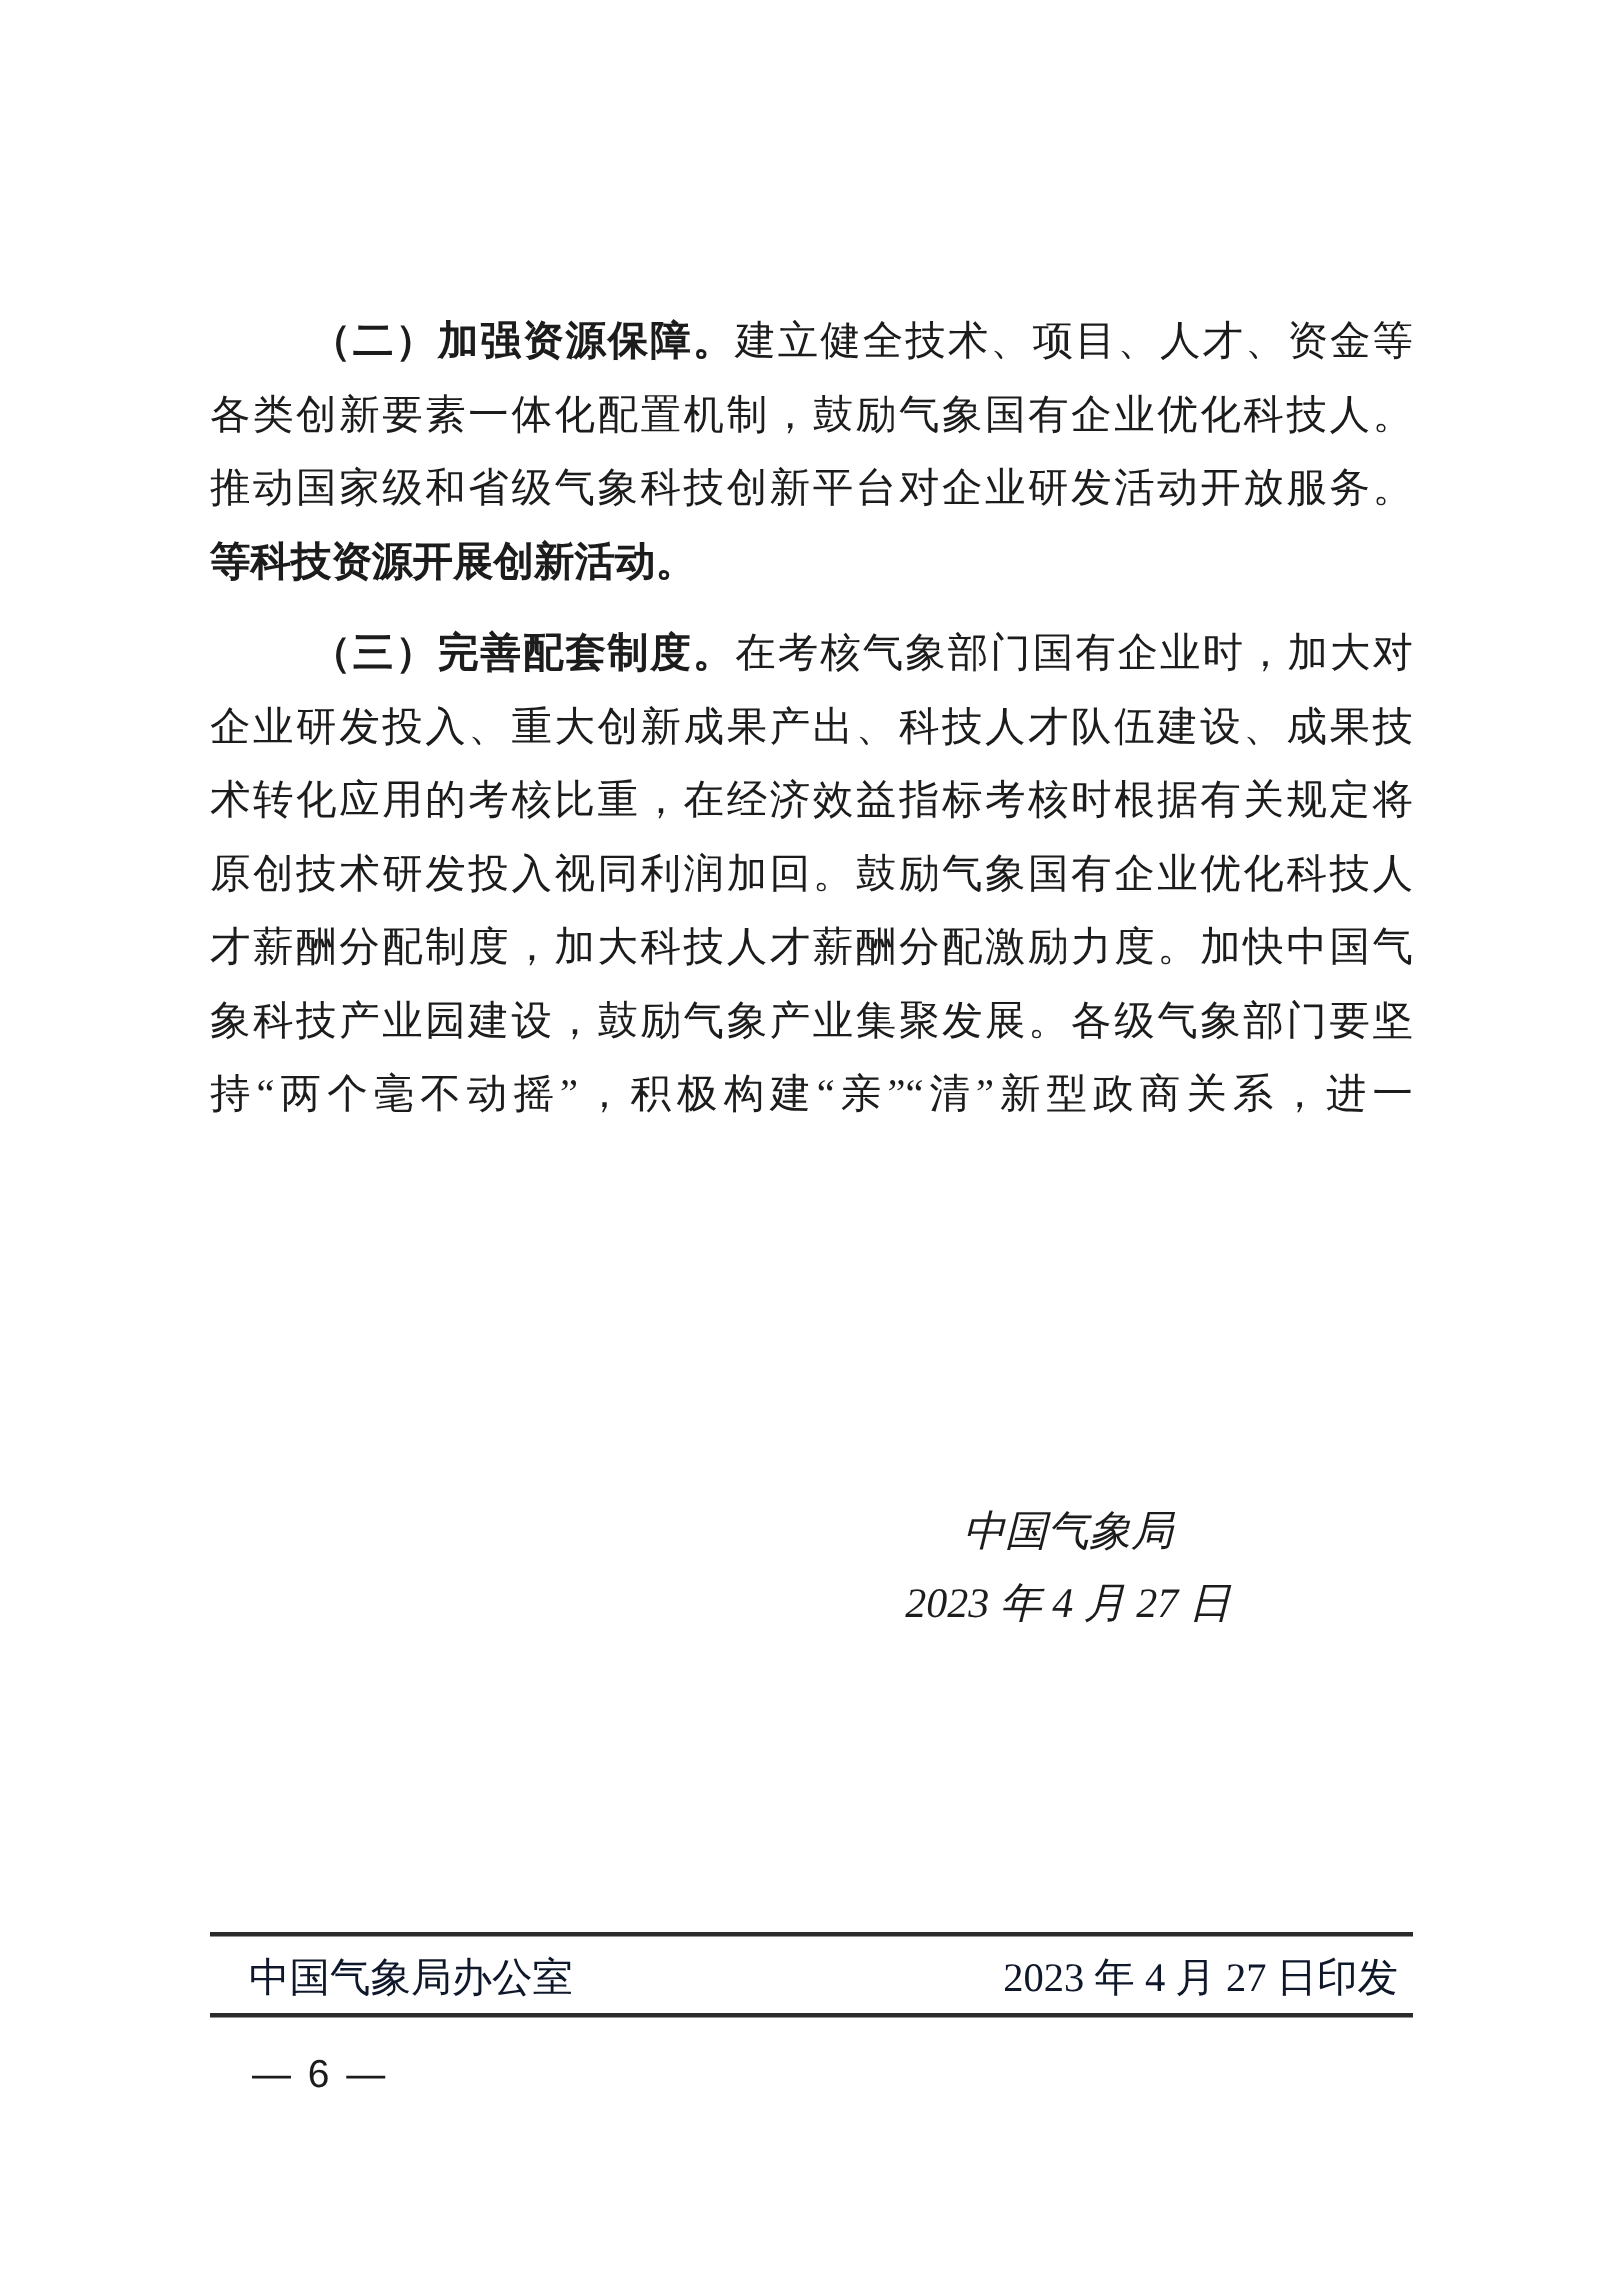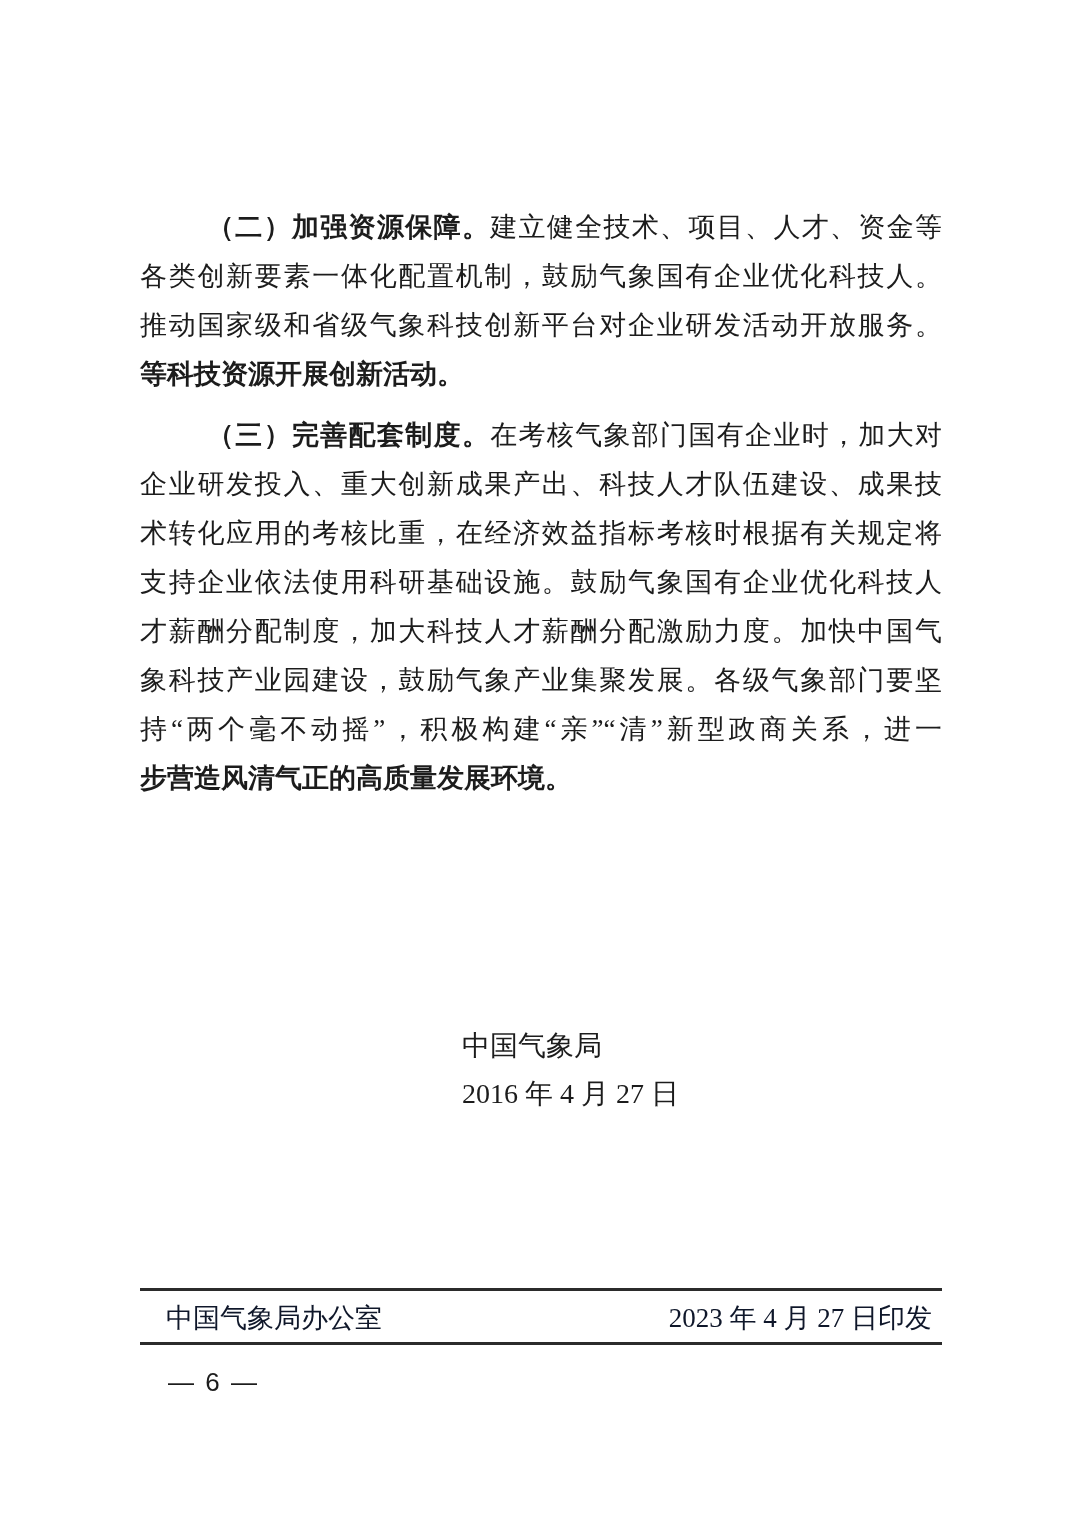--- a/index.html
+++ b/index.html
@@ -32,24 +32,26 @@
     text-align-last: justify;
     white-space: nowrap;
   }
   .bline.first { text-indent: 56px; }
   .bline.last { text-align-last: left; font-weight: bold; }
   .lead { font-weight: 700; margin-left: 11px; }
   
   .signature {
     position: absolute;
     left: 462px;
-    top: 1024px;
+    top: 1000px;
     width: 500px;
+    text-align: center;
     font-size: 28px;
     color: #1c1c1c;
+    font-style: italic;
   }
   .signature .issuer { line-height: 44px; }
   .signature .sig-date { line-height: 52px; }
   
   .disclosure {
     position: absolute;
     left: 166px;
     top: 1246px;
     font-size: 27px;
     line-height: 34px;
@@ -104,32 +106,31 @@
       <div class="bline">推动国家级和省级气象科技创新平台对企业研发活动开放服务。</div>
       <div class="bline last">等科技资源开展创新活动。</div>
     </div>
 
     <div class="para">
       <div class="bline first">
         <span class="lead">（三）完善配套制度。</span><span>在考核气象部门国有企业时，加大对</span>
       </div>
       <div class="bline">企业研发投入、重大创新成果产出、科技人才队伍建设、成果技</div>
       <div class="bline">术转化应用的考核比重，在经济效益指标考核时根据有关规定将</div>
-      <div class="bline">支持企业依法使用科研基础设施。鼓励气象国有企业优化科技人</div>
+      <div class="bline">原创技术研发投入视同利润加回。鼓励气象国有企业优化科技人</div>
       <div class="bline">才薪酬分配制度，加大科技人才薪酬分配激励力度。加快中国气</div>
       <div class="bline">象科技产业园建设，鼓励气象产业集聚发展。各级气象部门要坚</div>
       <div class="bline">持“两个毫不动摇”，积极构建“亲”“清”新型政商关系，进一</div>
-      <div class="bline last">步营造风清气正的高质量发展环境。</div>
     </div>
 
   </div>
 
   <div class="signature">
     <div class="issuer">中国气象局</div>
-    <div class="sig-date">2016 年 4 月 27 日</div>
+    <div class="sig-date">2023 年 4 月 27 日</div>
   </div>
 
 
   <div class="rule rule-top"></div>
 
   <div class="office-row">
     <span>中国气象局办公室</span>
     <span>2023 年 4 月 27 日印发</span>
   </div>
 

